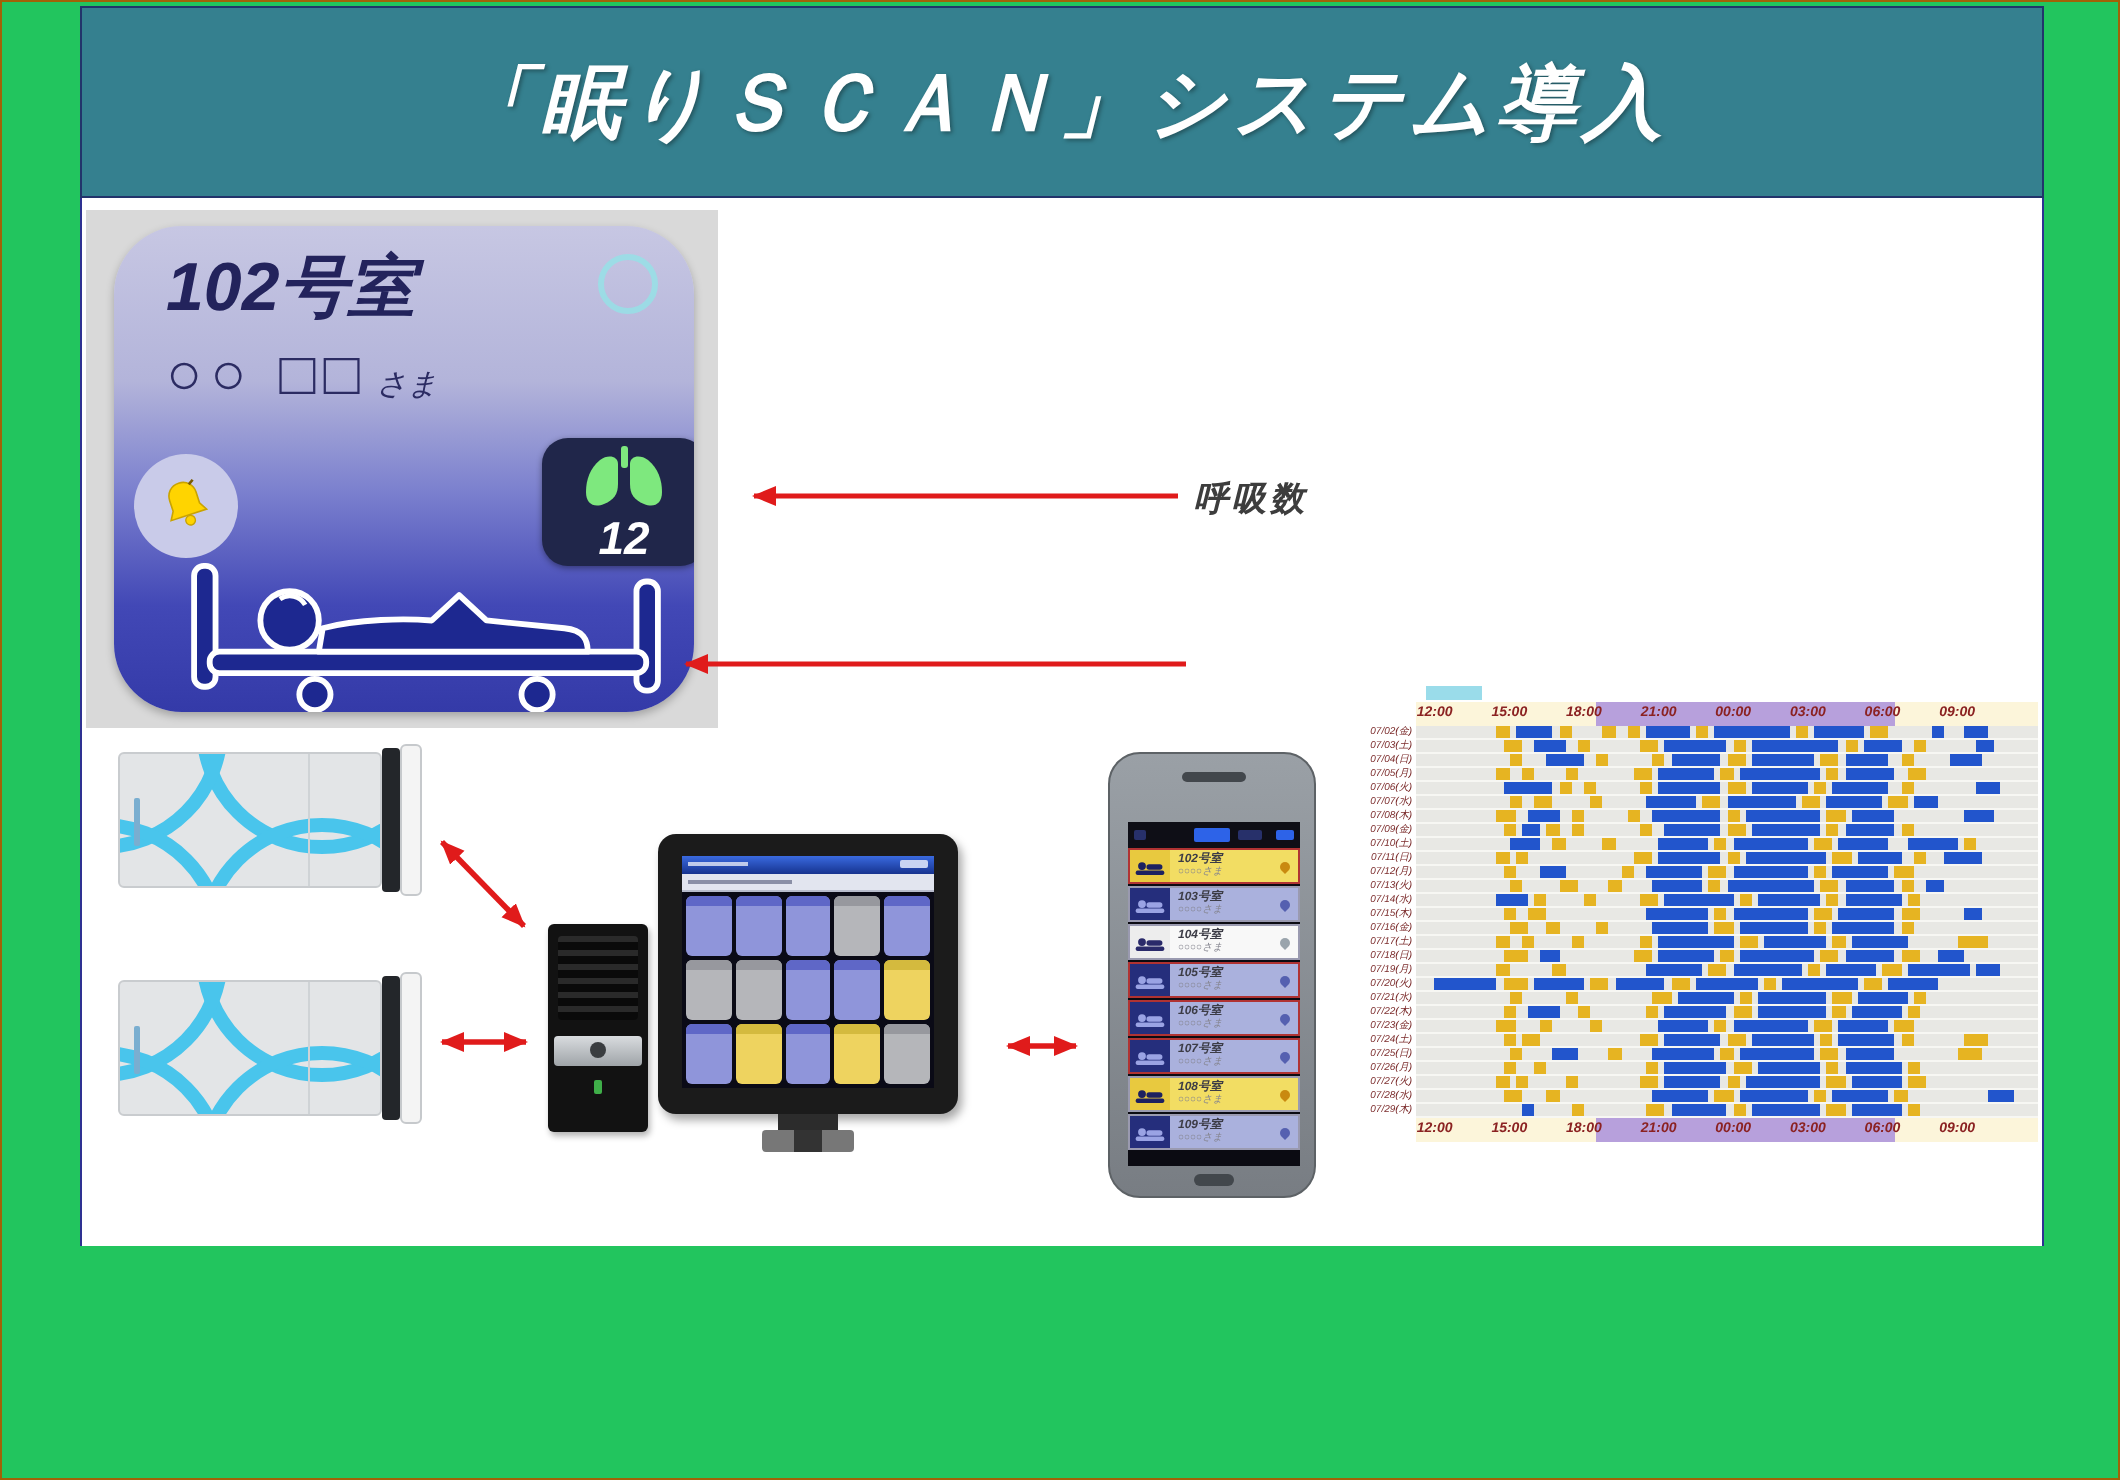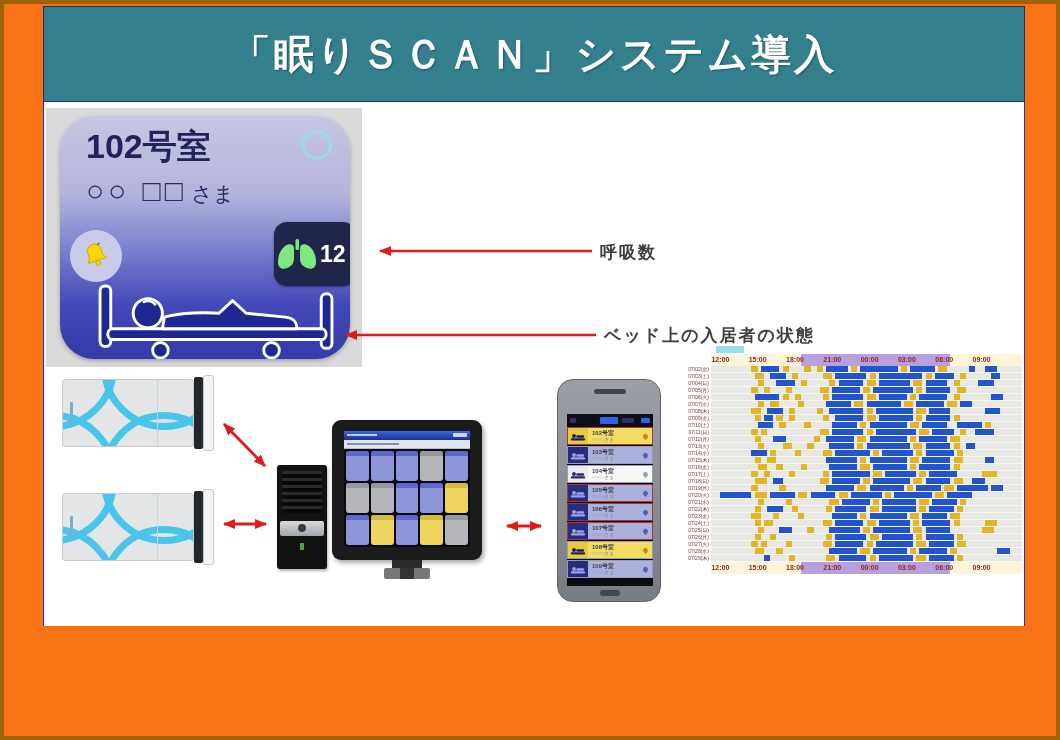--- a/index.html
+++ b/index.html
@@ -1,41 +1,41 @@
 <!DOCTYPE html>
 <html><head>
 <meta charset="utf-8">
 <style>
   html,body{margin:0;padding:0;background:#fff;font-family:"Liberation Sans","DejaVu Sans",sans-serif;}
-  #slide{position:relative;width:1060px;height:740px;background:#f97316;overflow:hidden;border:4px solid #a16207;box-sizing:border-box;}
+  #slide{position:relative;width:1060px;height:740px;background:#22c55e;overflow:hidden;border:1px solid #a16207;box-sizing:border-box;font-style:italic;}
   .abs{position:absolute;}
 
   
   #header-bar{left:39px;top:2px;width:982px;height:96px;background:#35808F;border:1px solid #22346b;box-sizing:border-box;
     display:flex;align-items:center;justify-content:center;}
   #page-title{color:#fff;font-size:40px;font-weight:bold;letter-spacing:3px;text-shadow:1px 1px 2px rgba(0,0,0,.35);}
 
   
   #main-box{left:39px;top:98px;width:982px;height:524px;border-left:1px solid #2e3192;border-right:1px solid #2e3192;box-sizing:border-box;background:#fff;}
   #footer-box{left:39px;top:622px;width:982px;height:113px;border:1px solid #2e3192;border-top:1px solid #7a7a7a;box-sizing:border-box;background:#fff;}
 
   
   #room-panel-bg{left:42px;top:104px;width:316px;height:259px;background:#d9d9d9;}
   #room-tile{left:56px;top:112px;width:290px;height:243px;border-radius:34px;
     background:linear-gradient(180deg,#c7c7e3 0%,#b3b4da 32%,#7a7fce 55%,#4248b6 78%,#343aa8 100%);
     box-shadow:0 2px 4px rgba(0,0,0,.25);overflow:hidden;}
   #room-number{left:26px;top:8px;font-size:34px;font-weight:600;color:#23235c;}
   #resident-name{left:26px;top:58px;color:#2b2b62;}
   #resident-name .big{font-size:30px;letter-spacing:4px;}
-  #resident-name .suf{font-size:21px;}
+  #resident-name .suf{font-size:15px;}
   #status-ring{right:18px;top:14px;width:24px;height:24px;border:3px solid rgba(150,225,230,.85);border-radius:50%;}
   #bell-wrap{left:10px;top:114px;width:52px;height:52px;border-radius:50%;background:#c9cbe9;display:flex;align-items:center;justify-content:center;}
   #bell-wrap svg{transform:rotate(-18deg);}
   #resp-badge{left:214px;top:106px;width:82px;height:64px;background:#20264a;border-radius:13px;
-    display:flex;align-items:center;box-shadow:0 1px 3px rgba(0,0,0,.4);}
+    display:flex;flex-direction:column;align-items:center;box-shadow:0 1px 3px rgba(0,0,0,.4);}
   #resp-value{color:#fff;font-size:23px;font-weight:bold;line-height:24px;}
   #bed-icon-wrap{left:30px;top:168px;width:252px;height:76px;}
 
   
   .anno-label{font-size:17px;font-weight:bold;color:#3d3d3d;letter-spacing:2px;white-space:nowrap;}
   #resp-label{left:596px;top:237px;}
   #bed-label{left:600px;top:320px;}
 
   
   .sensor{width:152px;height:74px;}
@@ -162,21 +162,20 @@
           <rect x="14" y="46" width="224" height="11" rx="5"></rect>
           <circle cx="55" cy="30" r="15"></circle>
           <path d="M70,46 L72,34 C90,29 115,29 128,30 L142,17 L156,30 L196,34 C206,35 208,40 208,46 Z"></path>
         </g>
         <path d="M63,22 A9,9 0 0,0 50,19" fill="none" stroke="#fff" stroke-width="2.5"></path>
       </svg>
     </div>
   </div>
 
   <div class="abs anno-label" id="resp-label">呼吸数</div>
-  <div class="abs anno-label" id="bed-label">ベッド上の入居者の状態</div>
 
   <div class="abs sensor" id="sensor-1">
     <div class="sensor-body">
       <div class="sensor-ring sr-a"></div>
       <div class="sensor-ring sr-b"></div>
       <div class="sensor-ring sr-c"></div>
       <div class="sensor-ring sr-d"></div>
       <div class="sensor-line"></div>
       <div class="sensor-logo"></div>
     </div>

